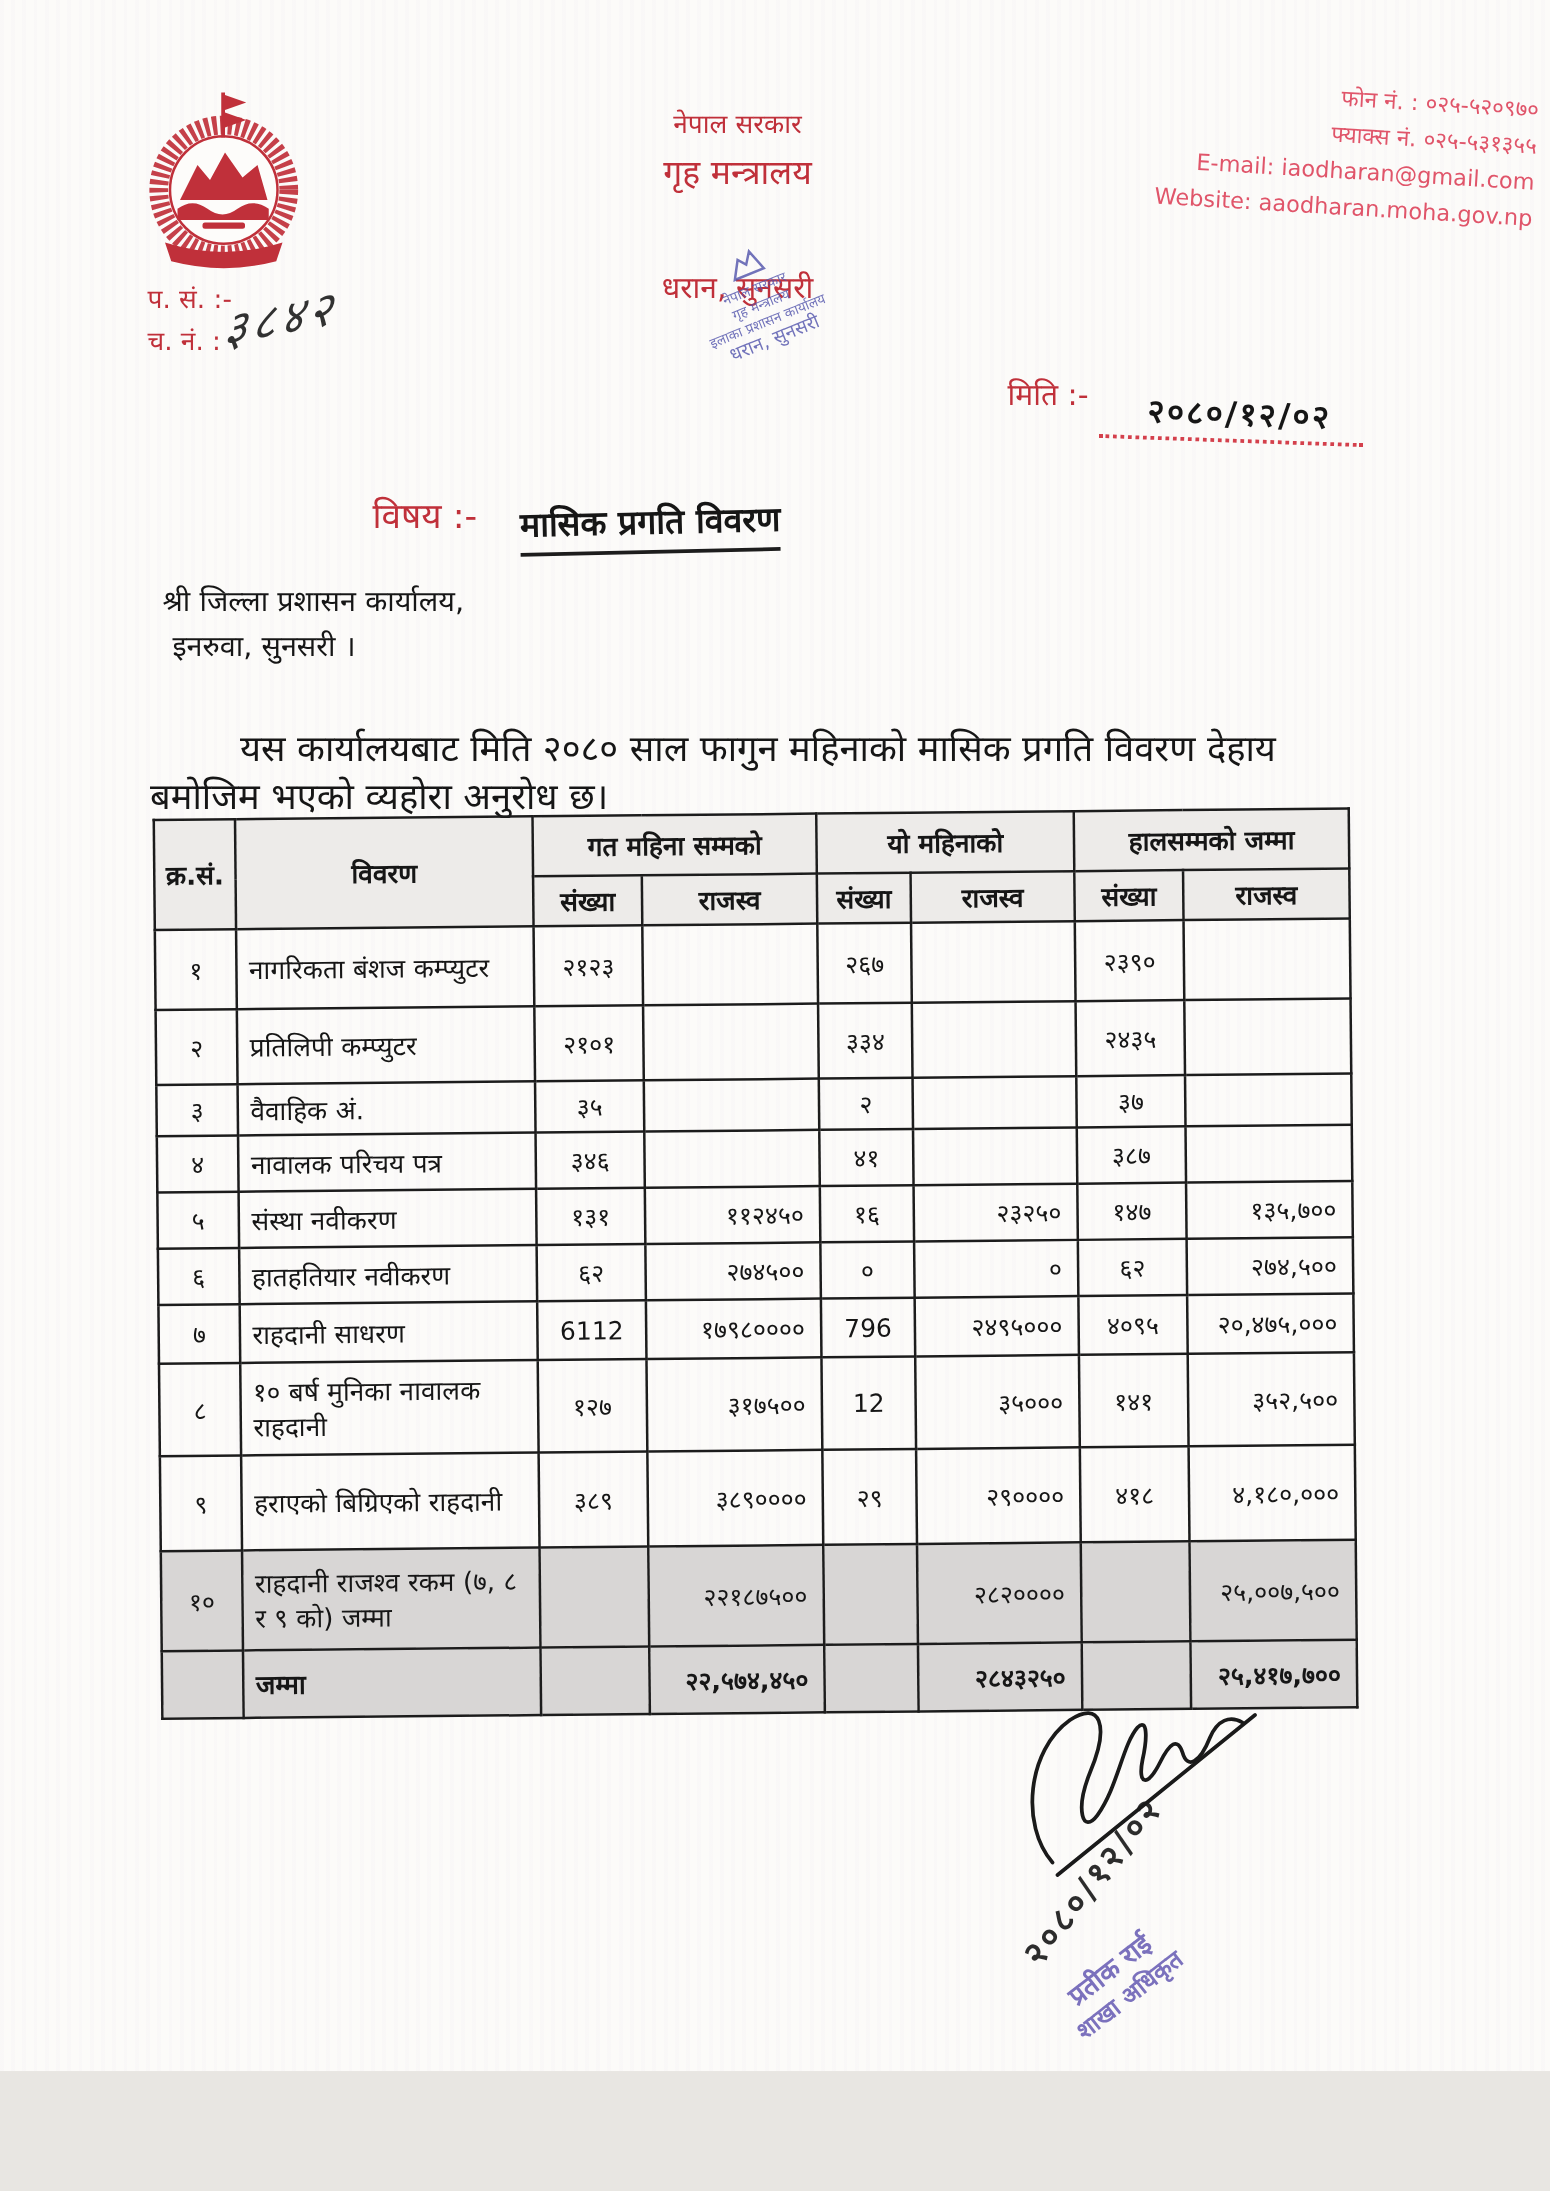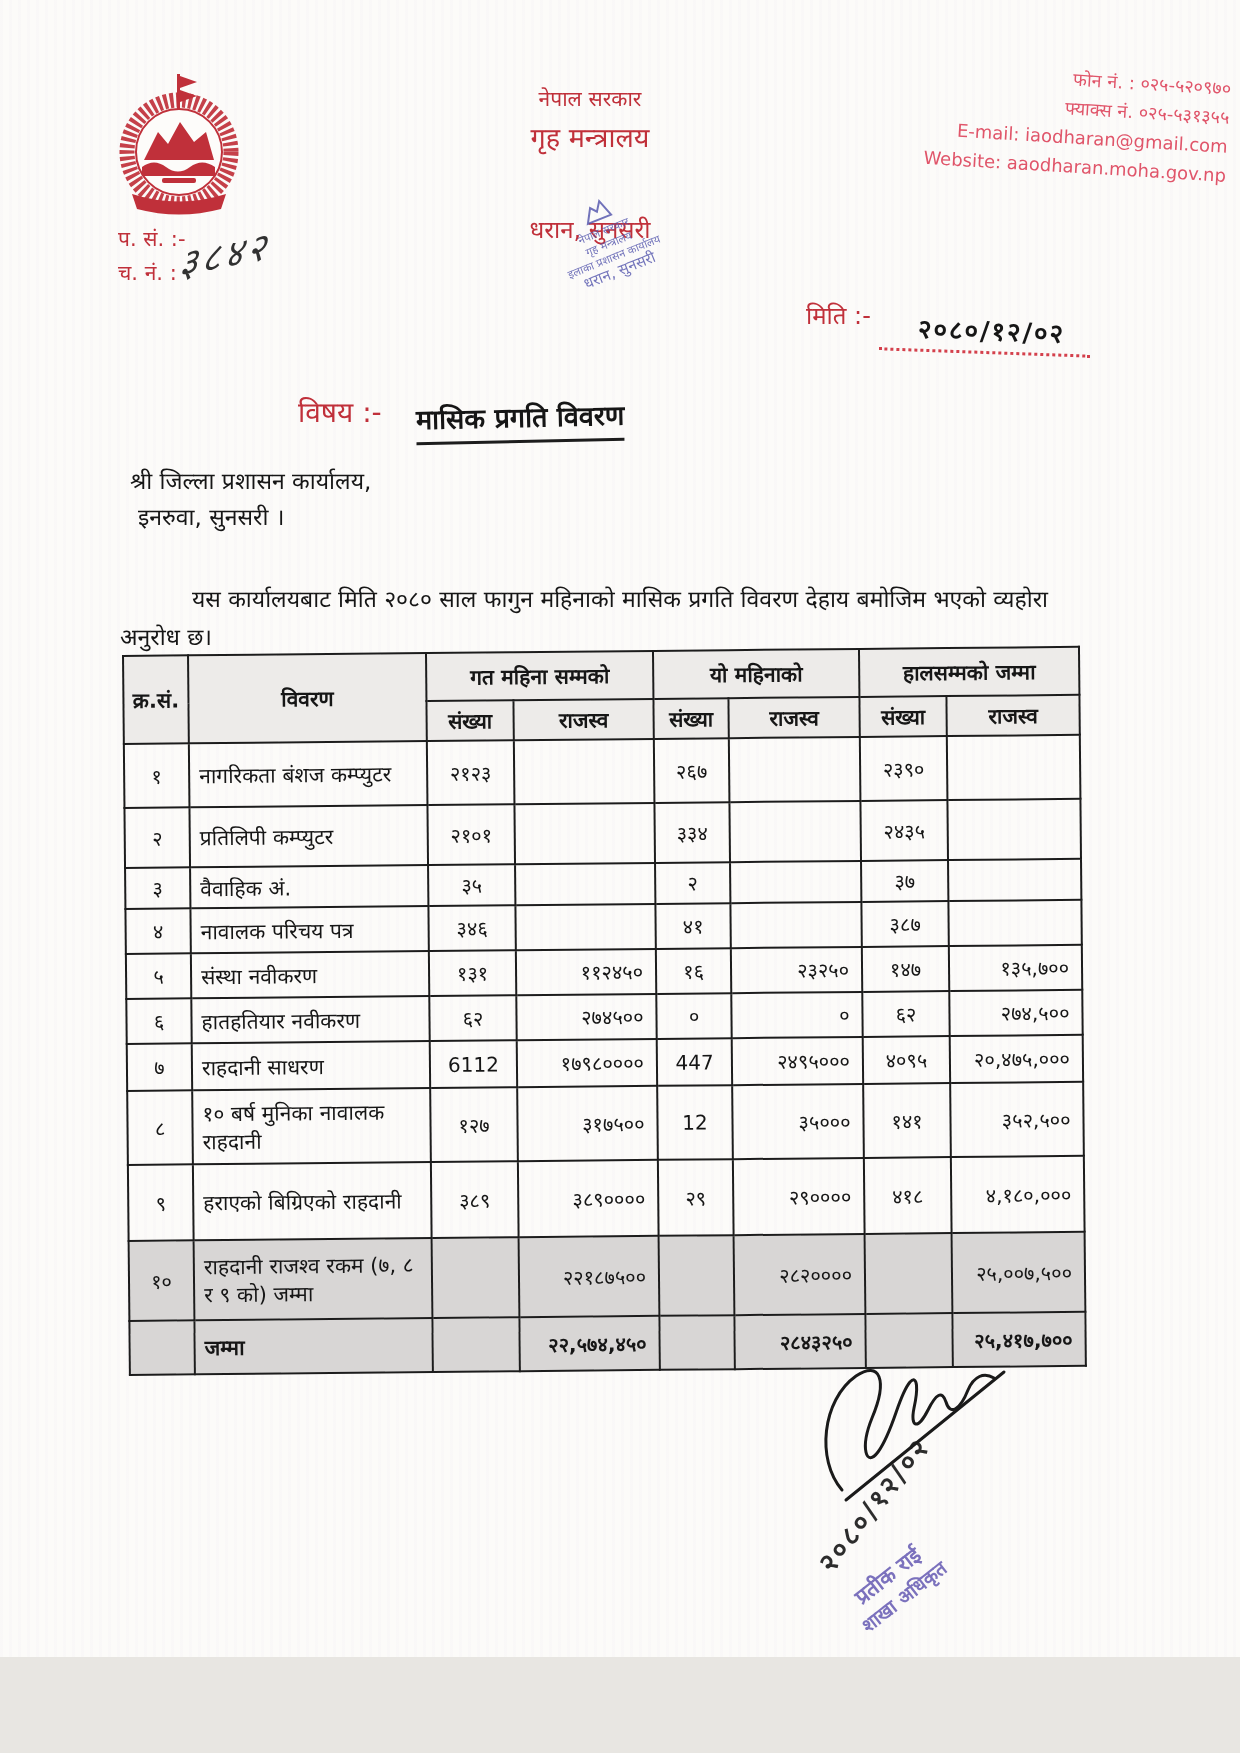--- a/index.html
+++ b/index.html
@@ -58,21 +58,21 @@
   #subj-label { left:298px; top:392px; font-size:28px; font-weight:normal; }
   #subj-value {
     left:416px; top:398px; font-size:27px; font-weight:bold;
     border-bottom:3px solid #1d1d1d; padding-bottom:5px; transform:rotate(-1.3deg);
   }
 
   
   #addr1 { left:130px; top:464px; font-size:23px; }
   #addr2 { left:138px; top:500px; font-size:23px;text-align:right; }
   #body-par {
-    left:120px; top:580px; width:950px; font-size:23px; line-height:38px;
+    left:120px; top:580px; width:950px; font-size:29px; line-height:38px;
     text-indent:72px; text-align:left;
   }
 
   
   #tbl-wrap { left:122px; top:655px; transform:rotate(-0.55deg); transform-origin:left top; }
   table { border-collapse:collapse; table-layout:fixed; width:956px; background:transparent; }
   th,td { border:2.4px solid #1c1c1c; font-size:20px; overflow:hidden; }
   thead th { background:#edebe9; font-weight:bold; font-size:21px; text-align:center; }
   thead tr.h1 th { height:48px; }
   thead tr.h2 th { height:40px; }
@@ -249,21 +249,21 @@
       <td class="c-num">०</td>
       <td class="c-rev">०</td>
       <td class="c-num">६२</td>
       <td class="c-rev">२७४,५००</td>
     </tr>
           <tr>
       <td class="c-sn">७</td>
       <td class="c-desc">राहदानी साधरण</td>
       <td class="c-num">6112</td>
       <td class="c-rev">१७९८००००</td>
-      <td class="c-num">447</td>
+      <td class="c-num">796</td>
       <td class="c-rev">२४९५०००</td>
       <td class="c-num">४०९५</td>
       <td class="c-rev">२०,४७५,०००</td>
     </tr>
           <tr>
       <td class="c-sn">८</td>
       <td class="c-desc">१० बर्ष मुनिका नावालक राहदानी</td>
       <td class="c-num">१२७</td>
       <td class="c-rev">३१७५००</td>
       <td class="c-num">12</td>

